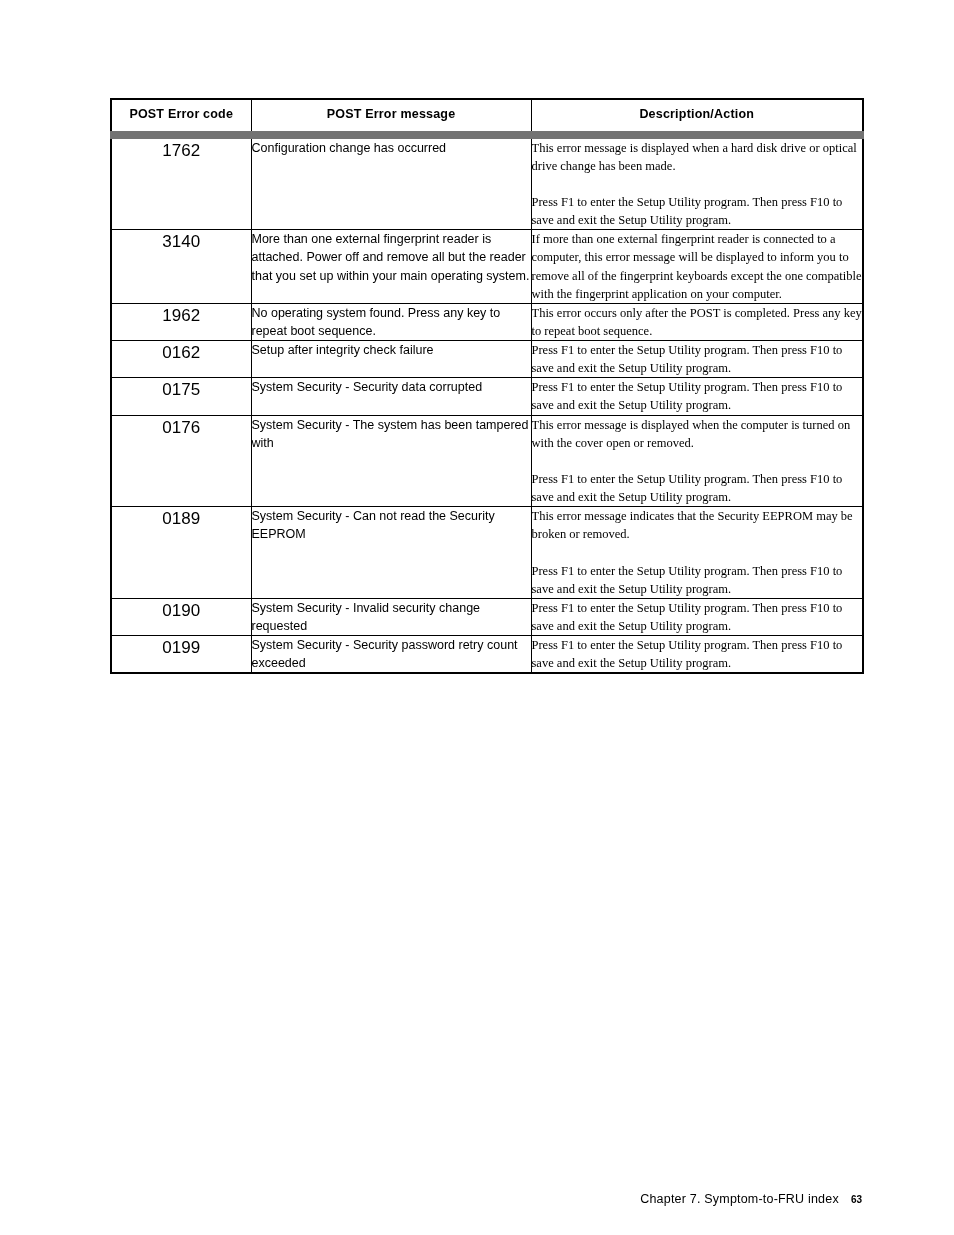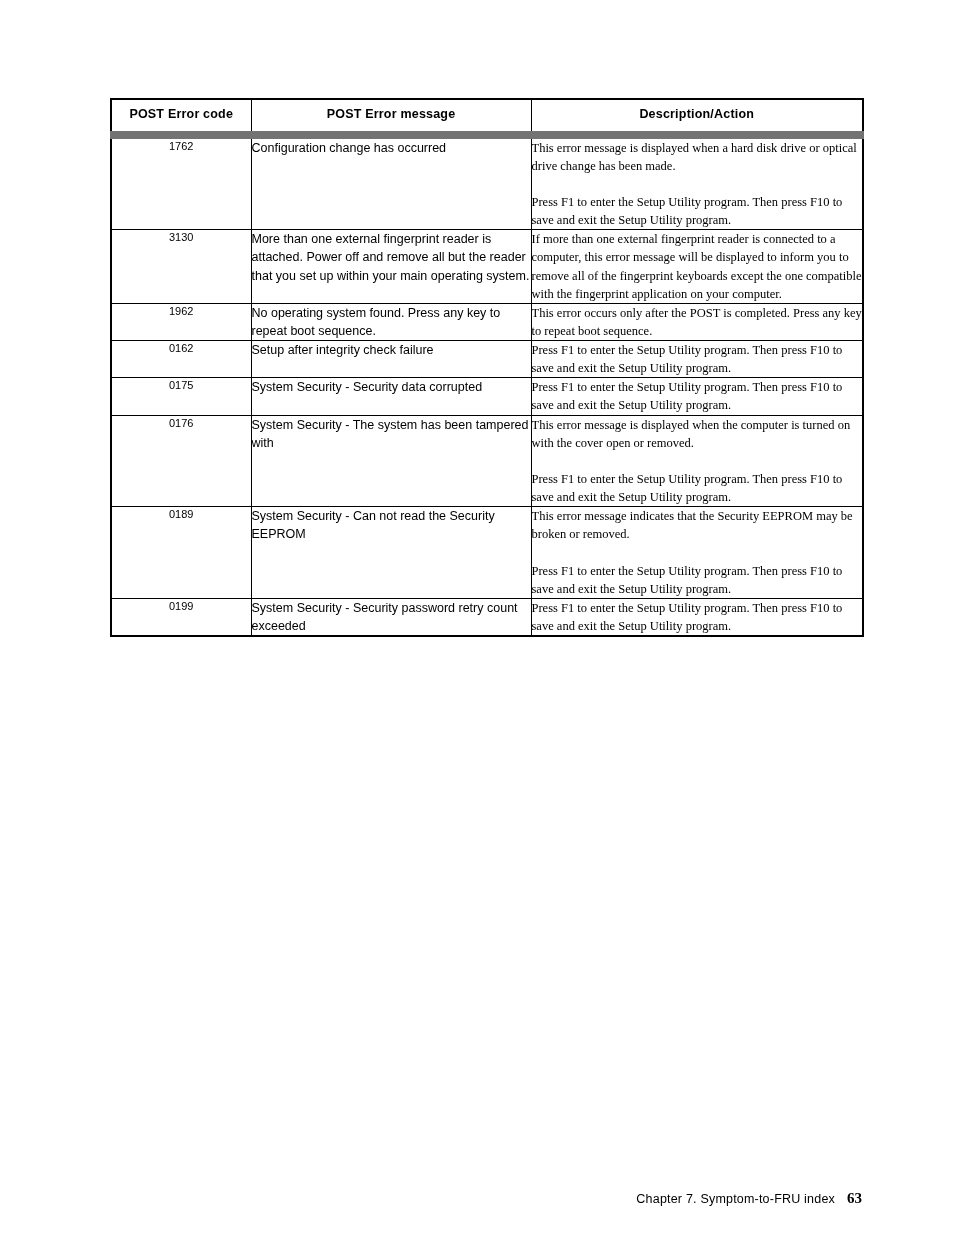--- a/index.html
+++ b/index.html
@@ -58,21 +58,21 @@
     font-weight: bold;
     font-size: 12.5px;
     letter-spacing: 0.2px;
     padding: 7px 6px 8px 6px;
     line-height: 1.25;
   }
 
   
   td.code-cell {
     text-align: center;
-    font-size: 11px;
+    font-size: 17px;
     line-height: 1.45;
     padding: 8px 6px 10px 6px;
     white-space: nowrap;
   }
   td.msg-cell,
   td.desc-cell {
     text-align: left;
     font-size: 12.5px;
     line-height: 1.45;
     padding: 8px 10px 10px 10px;
@@ -89,22 +89,21 @@
     display: flex;
     align-items: baseline;
     gap: 12px;
     font-size: 12.5px;
     line-height: 1;
     white-space: nowrap;
   }
   .footer .chapter-text { letter-spacing: 0.2px; margin-top: 28px; }
   .footer .page-number {
     font-weight: bold;
-    font-size: 15px;
-    font-family: Liberation Serif, serif;
+    font-size: 10px;
   }
 </style>
 </head>
 <body>
 
 <div class="page">
 
   <div class="table-wrap">
     <table class="post-table">
       <colgroup>
@@ -122,21 +121,21 @@
       <tbody id="table-body">
           <tr>
             <td class="code-cell">1762</td>
             <td class="msg-cell">Configuration change has occurred</td>
             <td class="desc-cell">
               <p class="para">This error message is displayed when a hard disk drive or optical drive change has been made.</p>
               <p class="para">Press F1 to enter the Setup Utility program. Then press F10 to save and exit the Setup Utility program.</p>
             </td>
           </tr>
           <tr>
-            <td class="code-cell">3130</td>
+            <td class="code-cell">3140</td>
             <td class="msg-cell">More than one external fingerprint reader is attached. Power off and remove all but the reader that you set up within your main operating system.</td>
             <td class="desc-cell">
               <p class="para">If more than one external fingerprint reader is connected to a computer, this error message will be displayed to inform you to remove all of the fingerprint keyboards except the one compatible with the fingerprint application on your computer.</p>
             </td>
           </tr>
           <tr>
             <td class="code-cell">1962</td>
             <td class="msg-cell">No operating system found. Press any key to repeat boot sequence.</td>
             <td class="desc-cell">
               <p class="para">This error occurs only after the POST is completed. Press any key to repeat boot sequence.</p>
@@ -166,20 +165,27 @@
           </tr>
           <tr>
             <td class="code-cell">0189</td>
             <td class="msg-cell">System Security - Can not read the Security EEPROM</td>
             <td class="desc-cell">
               <p class="para">This error message indicates that the Security EEPROM may be broken or removed.</p>
               <p class="para">Press F1 to enter the Setup Utility program. Then press F10 to save and exit the Setup Utility program.</p>
             </td>
           </tr>
           <tr>
+            <td class="code-cell">0190</td>
+            <td class="msg-cell">System Security - Invalid security change requested</td>
+            <td class="desc-cell">
+              <p class="para">Press F1 to enter the Setup Utility program. Then press F10 to save and exit the Setup Utility program.</p>
+            </td>
+          </tr>
+          <tr>
             <td class="code-cell">0199</td>
             <td class="msg-cell">System Security - Security password retry count exceeded</td>
             <td class="desc-cell">
               <p class="para">Press F1 to enter the Setup Utility program. Then press F10 to save and exit the Setup Utility program.</p>
             </td>
           </tr>
         </tbody>
     </table>
   </div>
 

